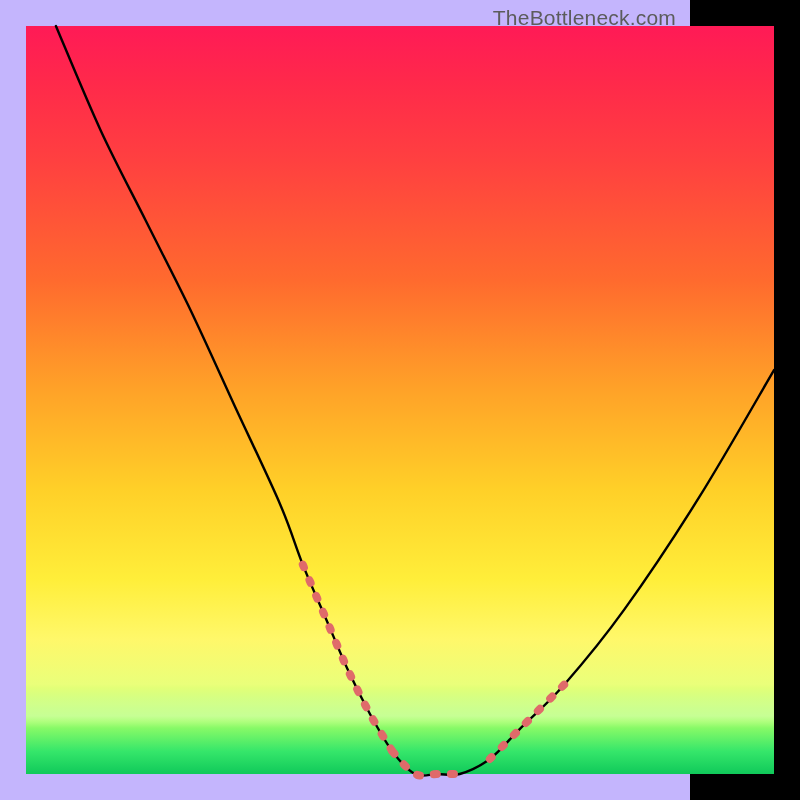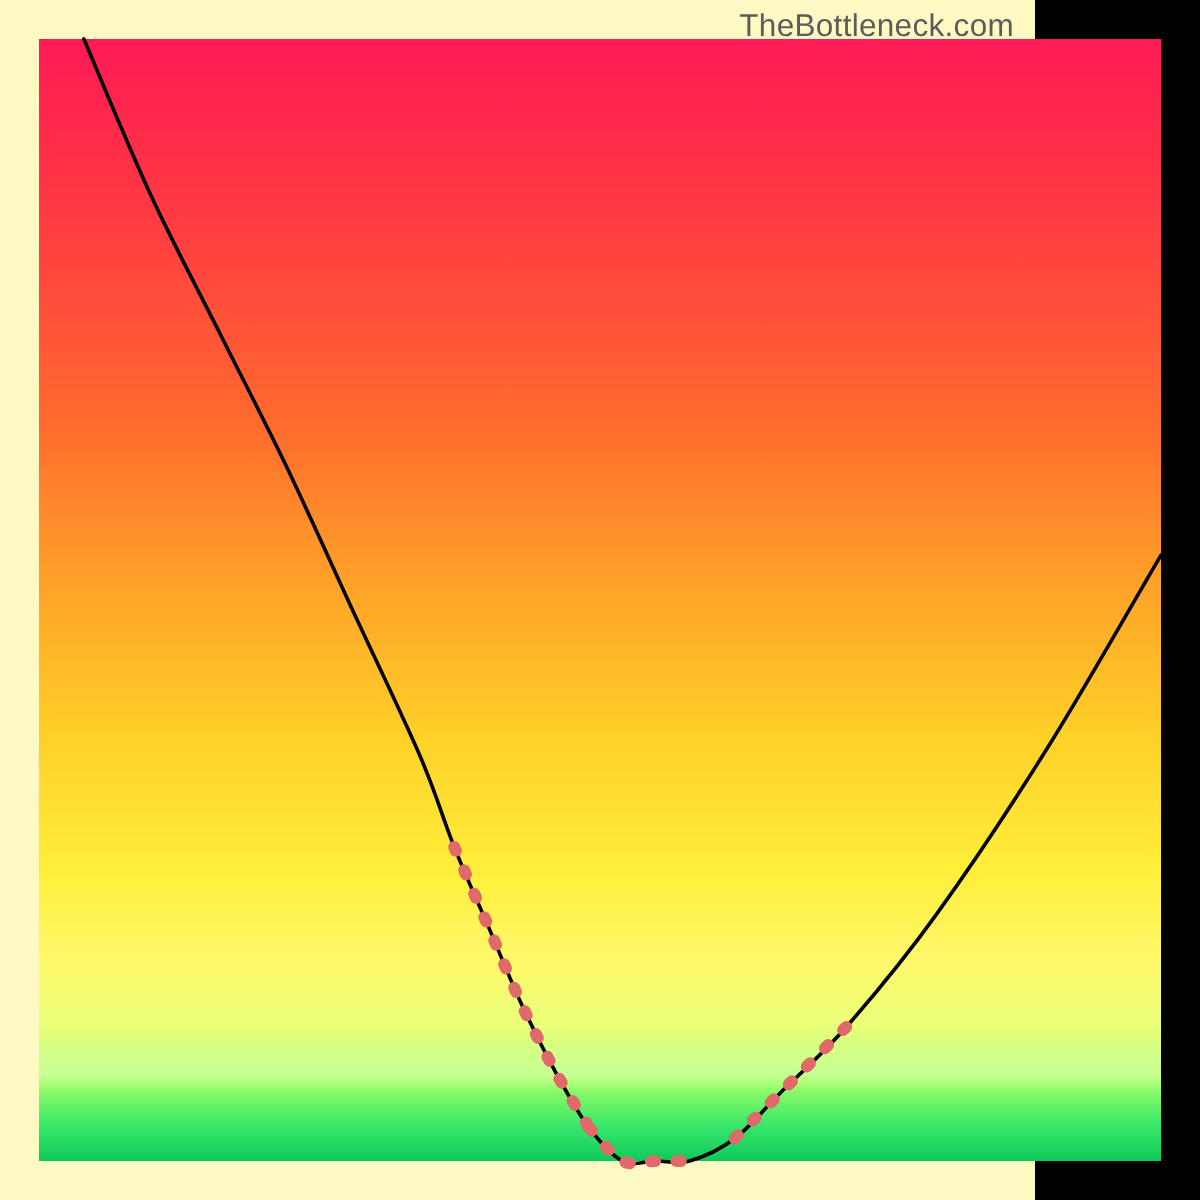--- a/index.html
+++ b/index.html
@@ -8,21 +8,21 @@
     width: 800px;
     height: 800px;
     overflow: hidden;
     background: #000;
     font-family: Arial, Helvetica, sans-serif;
   }
   .frame {
     position: relative;
     width: 690px;
     height: 800px;
-    background: #fef9c3;
+    background: #c4b5fd;
   }
   .plot-bg {
     position: absolute;
     left: 26px;
     top: 26px;
     width: 748px;
     height: 748px;
     
     background: linear-gradient(
       to bottom,

